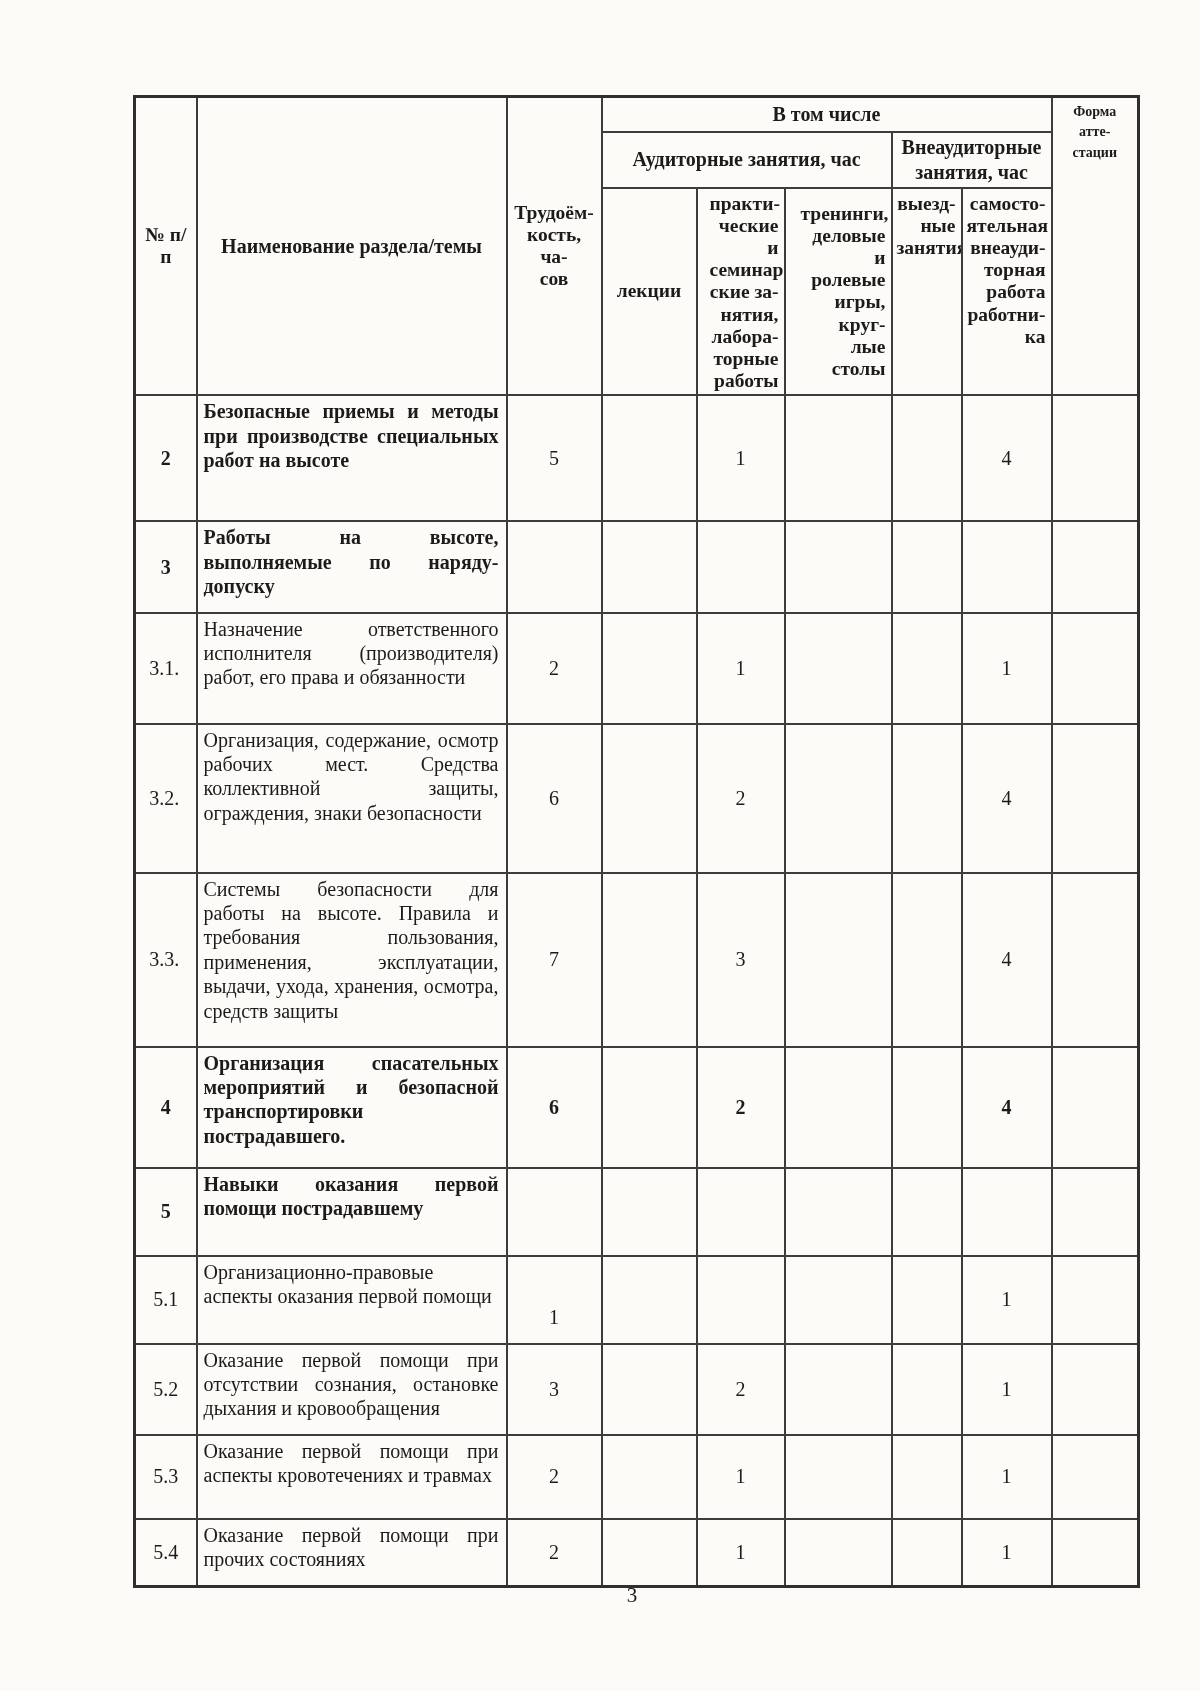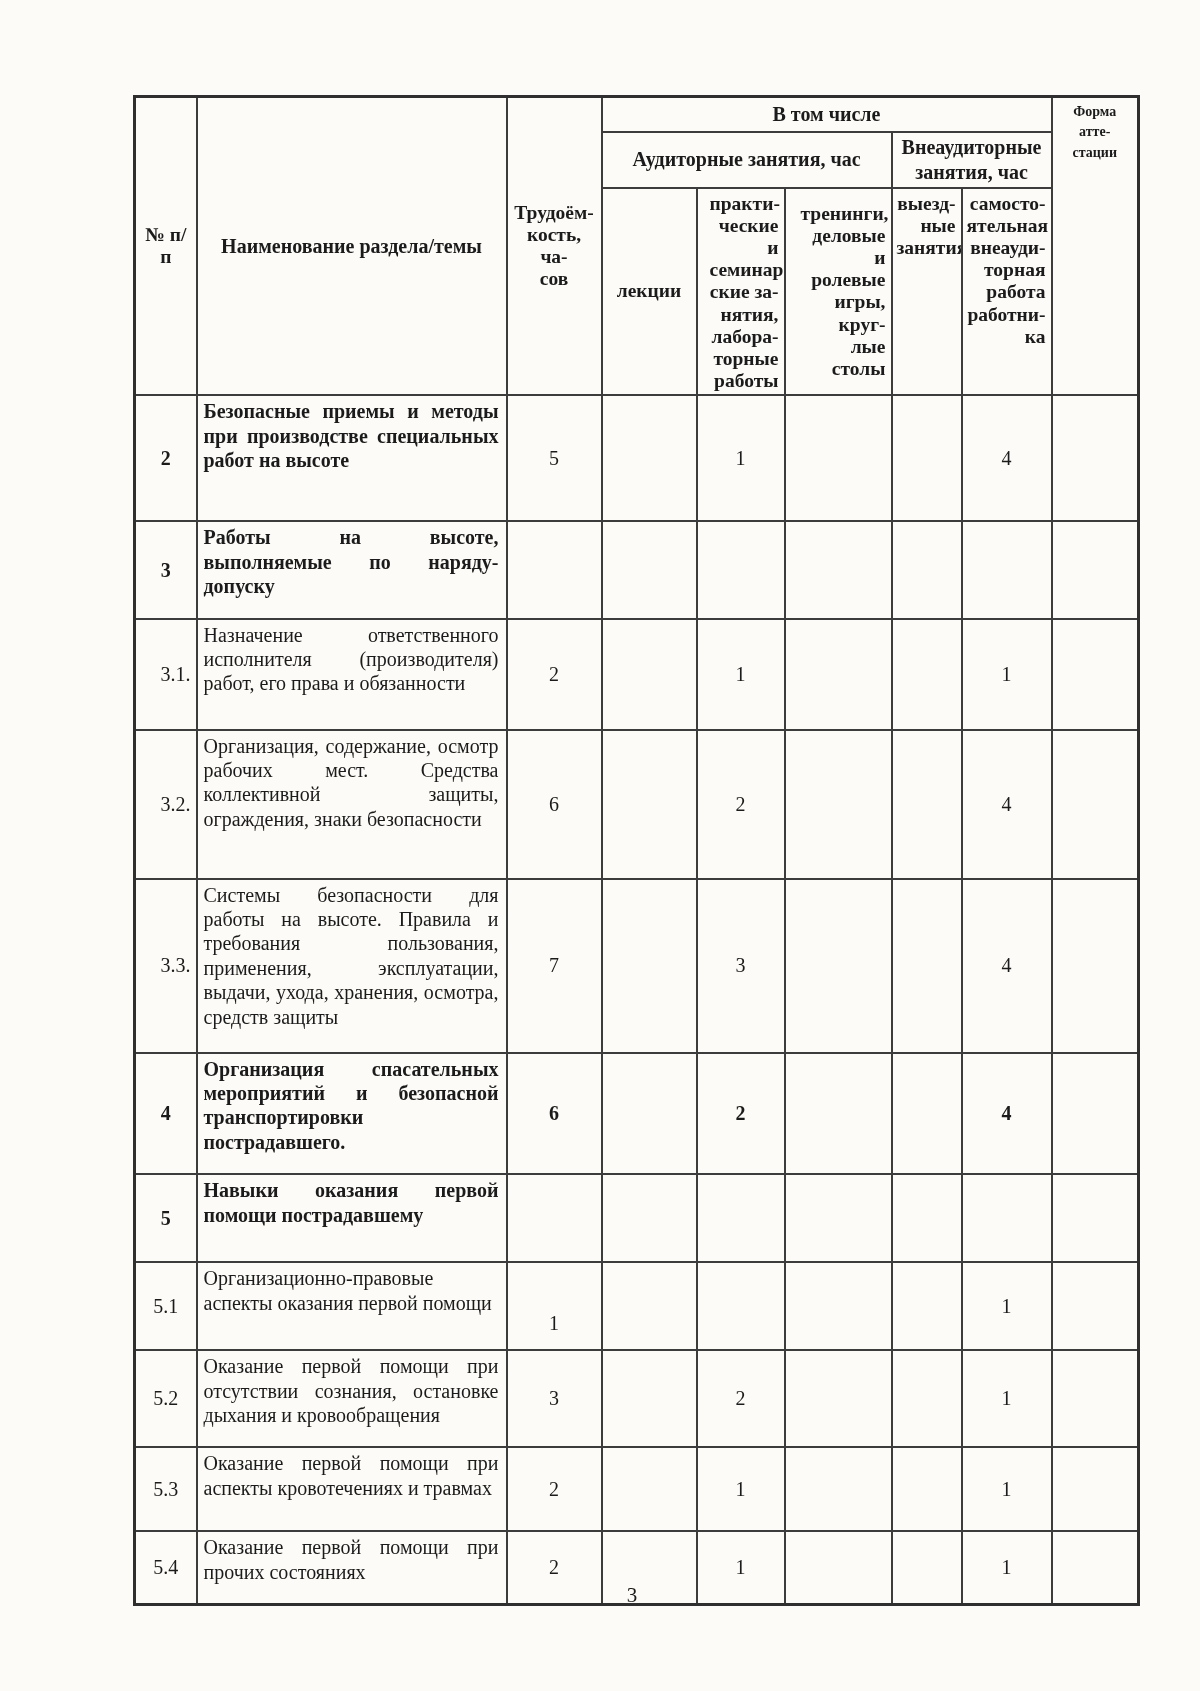--- a/index.html
+++ b/index.html
@@ -39,28 +39,28 @@
   }
   th.group{font-size:20px;line-height:1.25;}
   th.vtop{vertical-align:top;padding-top:4px;}
   th.attest{vertical-align:top;font-size:14px;line-height:1.45;padding-top:4px;}
   
   td.name{
     text-align:justify;
     vertical-align:top;
     font-size:20px;
     line-height:1.22;
-    padding:3px 7px 19px 6px;
+    padding:3px 7px 13px 6px;
   }
   td.num{
     text-align:center;
     vertical-align:middle;
     font-size:20px;
   }
-  td.numleft{text-align:right;padding-left:2px;}
+  td.numleft{text-align:center;padding-left:2px;}
   td.val{
     text-align:center;
     vertical-align:middle;
     font-size:20px;
   }
   td.vbottom{vertical-align:bottom;padding-bottom:14px;}
   .b{font-weight:bold;}
   .pageno{
     position:absolute;
     left:612px;top:1583px;

